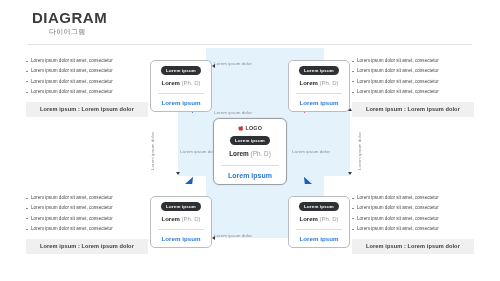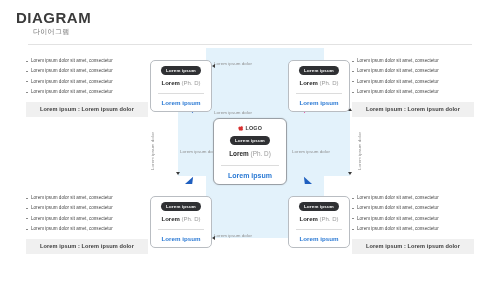--- a/index.html
+++ b/index.html
@@ -2,21 +2,21 @@
 <html><head>
 <meta charset="utf-8">
 <style>
   html,body{margin:0;padding:0;}
   body{
     width:500px;height:281px;background:#ffffff;
     font-family:"Liberation Sans", sans-serif;
     overflow:hidden;position:relative;
   }
   
-  #header{position:absolute;left:16px;top:10px;}
+  #header{position:absolute;left:32px;top:10px;}
   #header .title{
     font-size:15px;font-weight:700;color:#3b3b3b;letter-spacing:.5px;line-height:16px;
   }
   #header .subtitle{
     font-size:7px;color:#6f6f6f;margin-top:1px;margin-left:17px;letter-spacing:.3px;
   }
   #headrule{
     position:absolute;left:28px;top:44px;width:444px;height:1px;background:#e2e2e2;
   }
   

